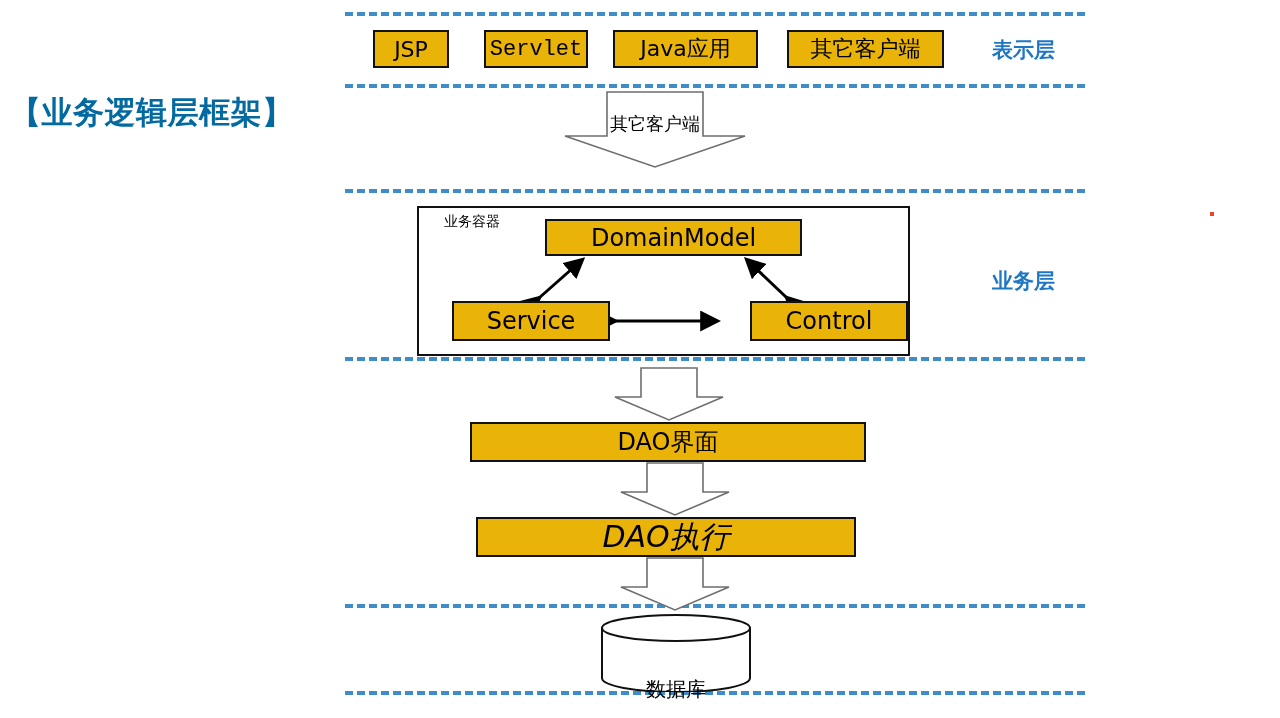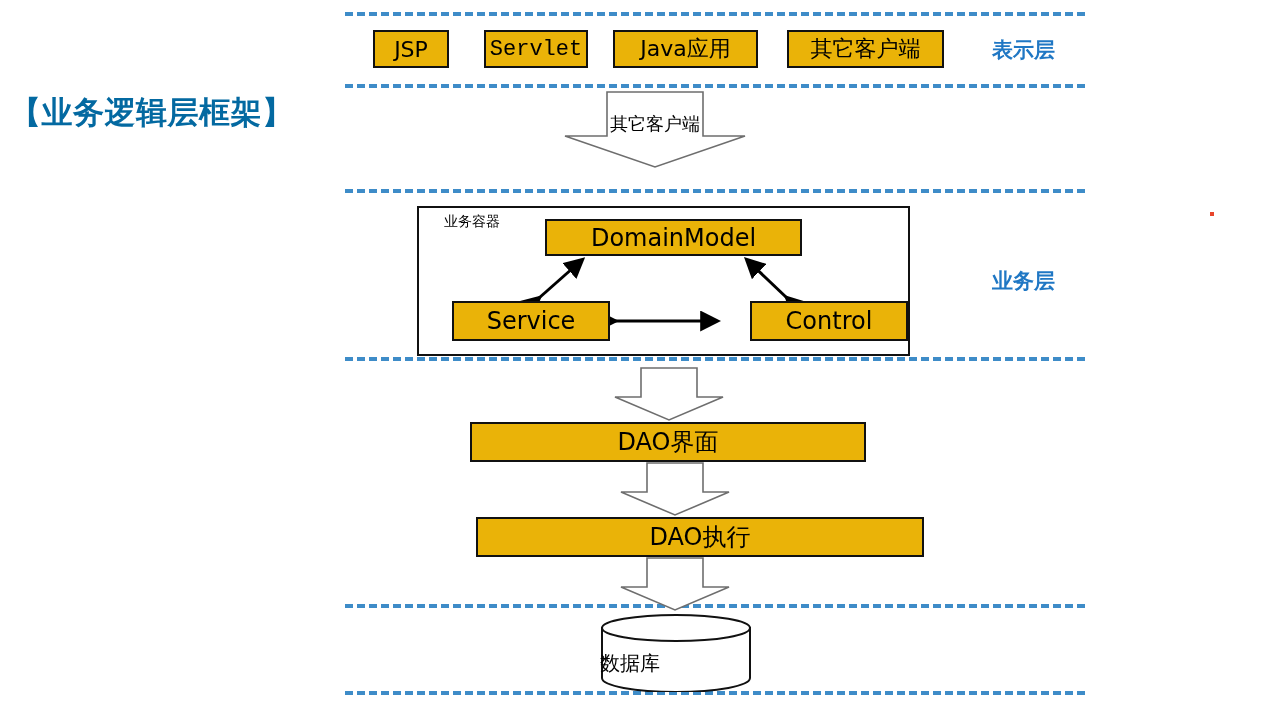--- a/index.html
+++ b/index.html
@@ -93,21 +93,21 @@
     white-space: nowrap;
     font-family: "DejaVu Sans", "Liberation Sans", sans-serif;
     text-align: right;
   }
   #box-domainmodel { left: 545px; top: 219px; width: 257px; height: 37px; font-size: 24px; }
   #box-service     { left: 452px; top: 301px; width: 158px; height: 40px; font-size: 24px; }
   #box-control     { left: 722px; top: 301px; width: 158px; height: 40px; font-size: 24px; margin-left: 28px; }
 
   
   #box-dao-interface { left: 470px; top: 422px; width: 396px; height: 40px; font-size: 24px; }
-  #box-dao-exec      { left: 476px; top: 517px; width: 448px; height: 40px; font-size: 24px; }
+  #box-dao-exec      { left: 476px; top: 517px; width: 380px; height: 40px; font-size: 30px; font-style: italic; }
 
   
   .arrow-svg { position: absolute; overflow: visible; }
   .arrow-shape {
     fill: #ffffff;
     stroke: #6e6e6e;
     stroke-width: 1.6;
     stroke-linejoin: miter;
   }
   #arrow-req-label {
@@ -121,21 +121,22 @@
   }
 
   
   .conn-svg { position: absolute; overflow: visible; }
   .conn-line { stroke: #000000; stroke-width: 3; fill: none; }
 
   
   #db-cylinder { left: 600px; top: 614px; width: 152px; height: 78px; }
   .cyl-shape { fill: #ffffff; stroke: #111111; stroke-width: 2; }
   #label-database {
-    left: 600px; top: 650px; width: 152px;
+    left: 600px; top: 676px; width: 152px;
+    text-align: center;
     font-size: 20px;
     color: #000000;
     white-space: nowrap;
     font-family: "DejaVu Sans", "Liberation Sans", sans-serif;
   }
 
   
   #artifact-dot {
     left: 1210px; top: 212px;
     width: 4px; height: 4px;

